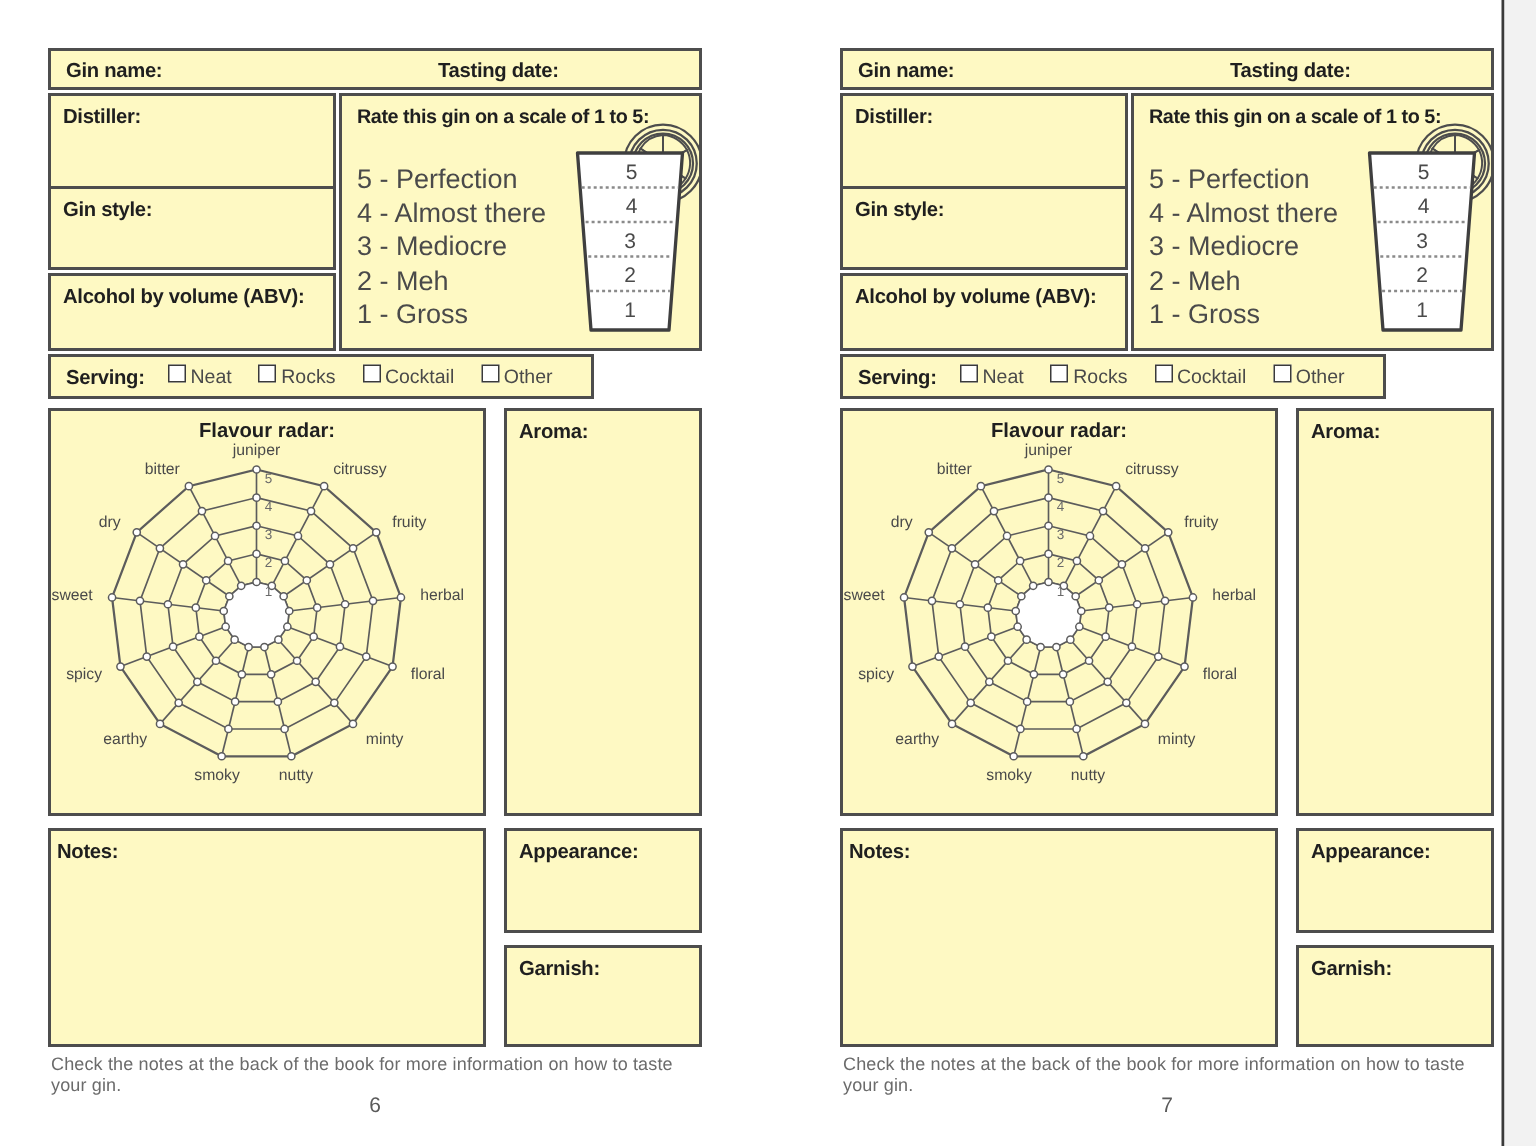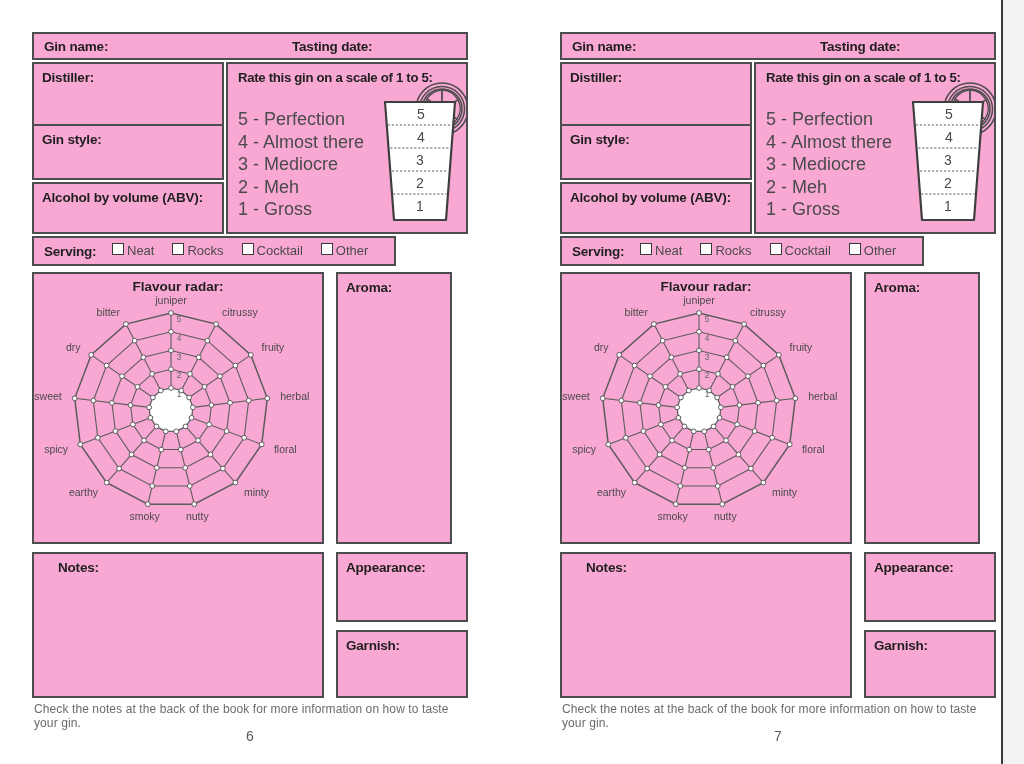--- a/index.html
+++ b/index.html
@@ -14,21 +14,21 @@
   #gutter-line{position:absolute;left:1001px;top:0;width:2px;height:764px;background:#3a3a3a;}
   #gutter-strip{position:absolute;left:1003px;top:0;width:21px;height:764px;background:#f2f2f2;}
 
   .page{position:absolute;top:0;width:460px;height:764px;}
   #page-left{left:20px;}
   #page-right{left:548px;}
 
   .box{
     box-sizing:border-box;
     border:2px solid #4d4d4d;
-    background:#f9a8d4;
+    background:#fef9c3;
     position:absolute;
   }
   .lbl{
     font-weight:bold;
     color:#1f1f1f;
     font-size:13.5px;
     letter-spacing:-0.2px;
   }
 
   
@@ -58,26 +58,26 @@
   .serv-opt{display:flex;align-items:flex-start;gap:3px;}
   .cbx{width:12px;height:12px;border:1.6px solid #3a3a3a;box-sizing:border-box;display:inline-block;background:#fff;}
   .serv-text{font-size:13px;color:#4a4a4a;}
 
   
   .b-radar{left:12px;top:272px;width:292px;height:272px;}
   .radar-title{position:absolute;left:0;right:0;top:5px;text-align:center;font-weight:bold;font-size:13.5px;color:#1f1f1f;}
   .radar-svg{position:absolute;left:0;top:18px;width:288px;height:250px;}
 
   
-  .b-aroma{left:316px;top:272px;width:116px;height:272px;}
+  .b-aroma{left:316px;top:272px;width:132px;height:272px;}
   .b-aroma .lbl{position:absolute;left:8px;top:6px;}
 
   
   .b-notes{left:12px;top:552px;width:292px;height:146px;}
-  .b-notes .lbl{position:absolute;left:24px;top:6px;}
+  .b-notes .lbl{position:absolute;left:4px;top:6px;}
   .b-appear{left:316px;top:552px;width:132px;height:70px;}
   .b-garnish{left:316px;top:630px;width:132px;height:68px;}
   .b-appear .lbl,.b-garnish .lbl{position:absolute;left:8px;top:6px;}
 
   
   .foot-note{position:absolute;left:14px;top:702px;width:440px;font-size:12px;color:#6b6b6b;letter-spacing:0.1px;}
   .page-num{position:absolute;left:0;top:728px;width:460px;text-align:center;font-size:14px;color:#5a5a5a;}
 
   text{font-family:"Liberation Sans", sans-serif;}
 </style>

